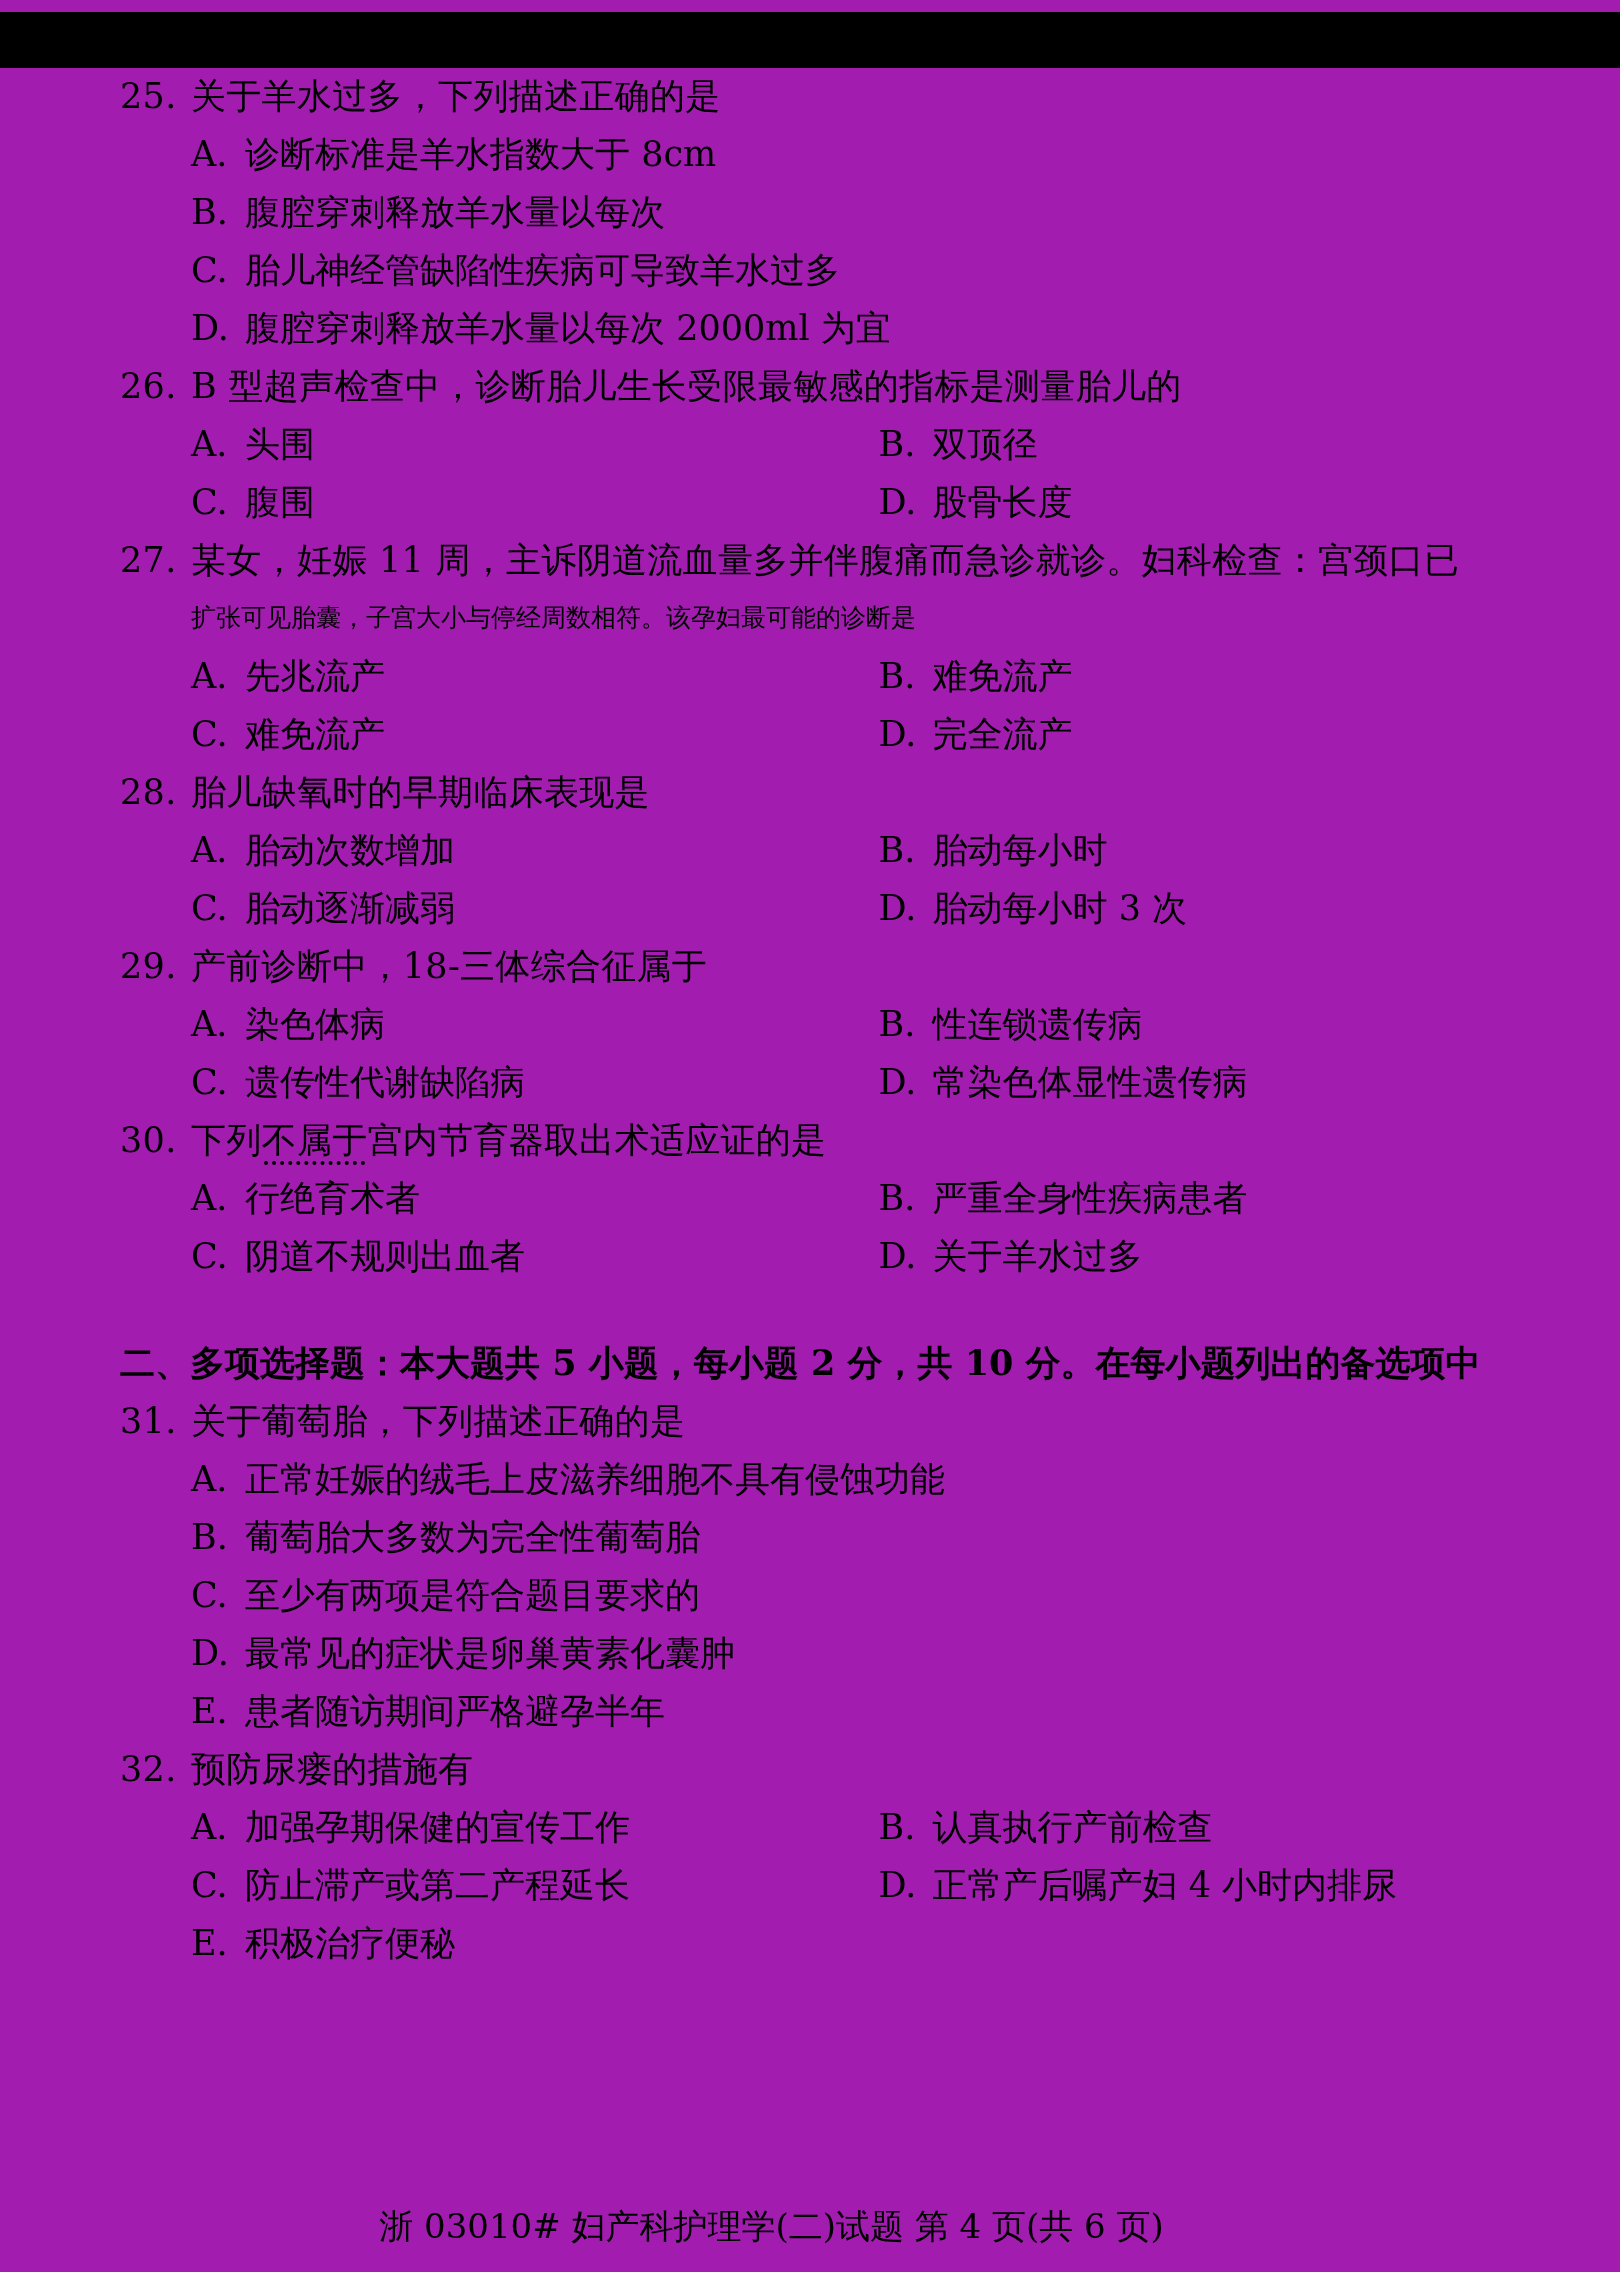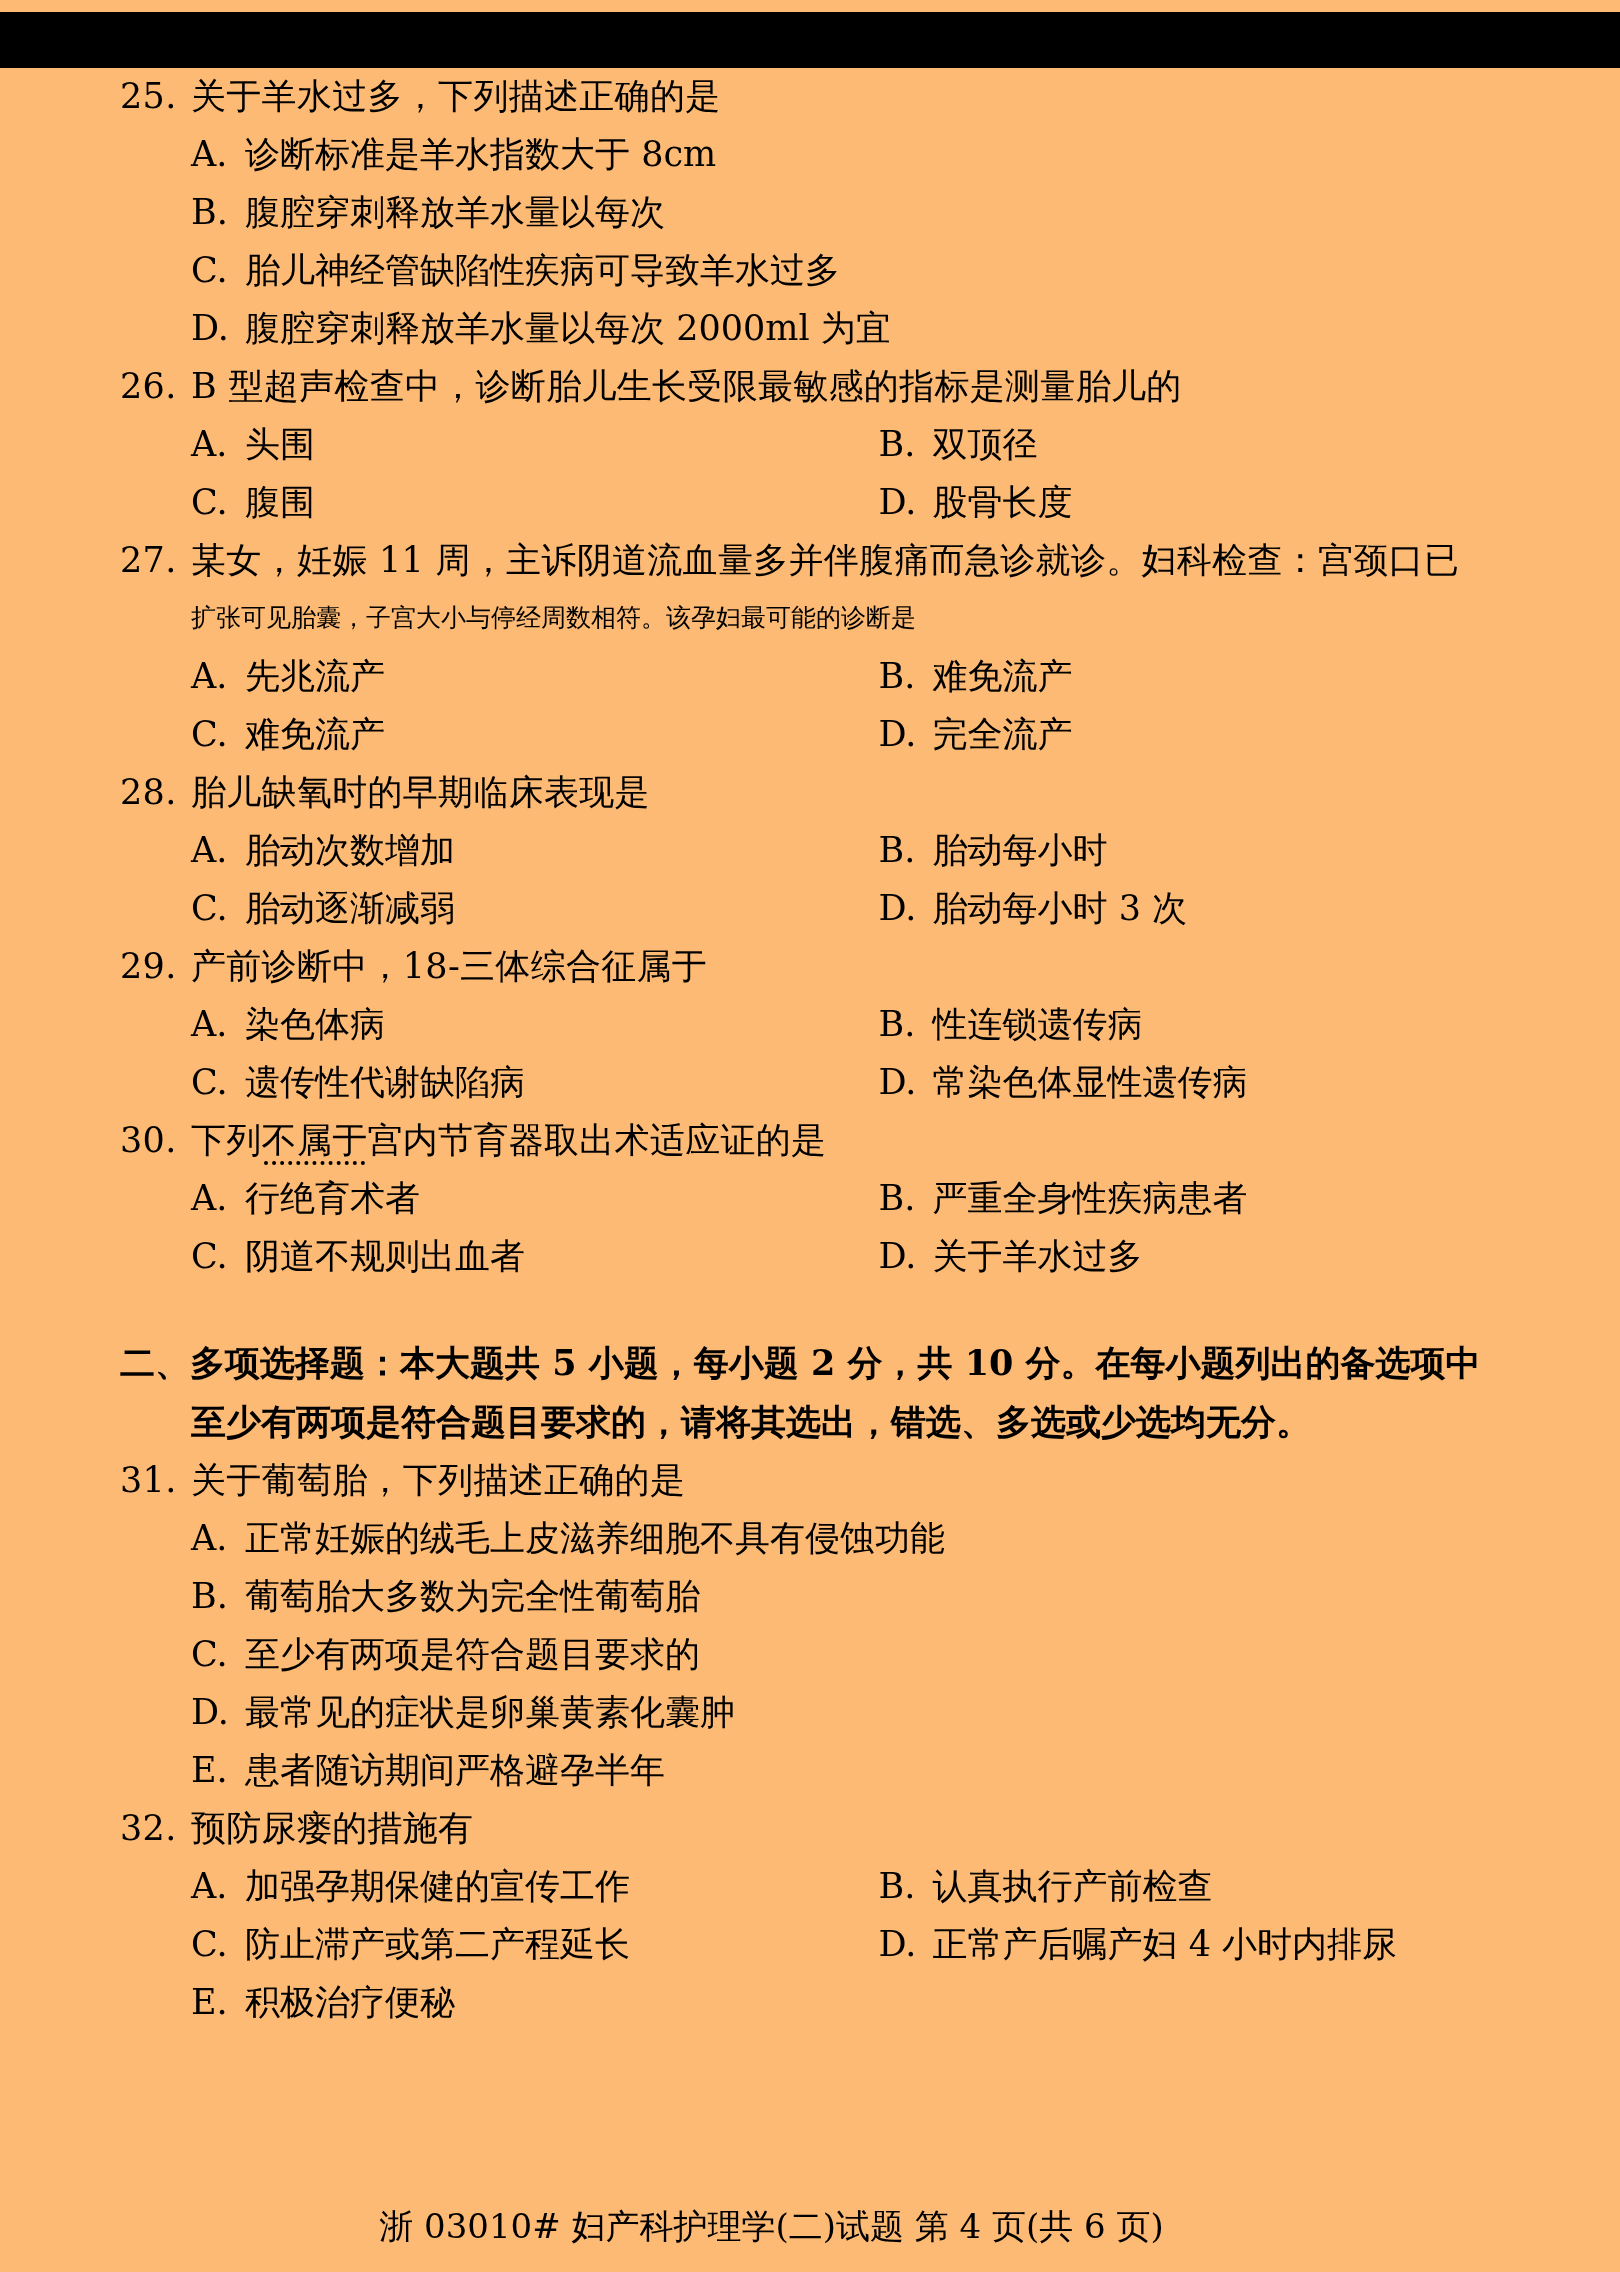--- a/index.html
+++ b/index.html
@@ -9,21 +9,21 @@
     background: #ffffff;
   }
   body {
     font-family: "DejaVu Serif", "Liberation Serif", serif;
     color: #000000;
   }
   #page {
     position: relative;
     width: 1621px;
     height: 2273px;
-    background: #fdba74;
+    background: #a21caf;
     overflow: hidden;
   }
   
   .redaction-band {
     position: absolute;
     left: 0;
     top: 11.8px;
     width: 1621px;
     height: 56px;
     background: #000000;
@@ -306,21 +306,20 @@
             <span class="opt-letter">D.</span>
             <span class="opt-text">关于羊水过多</span>
           </span>
         </div>
       </div>
 
       <div class="spacer-lg"></div>
 
       <div class="section-head">
         <span class="sh-line1">二、多项选择题：本大题共 5 小题，每小题 2 分，共 10 分。在每小题列出的备选项中</span>
-        <span class="sh-line2">至少有两项是符合题目要求的，请将其选出，错选、多选或少选均无分。</span>
       </div>
 
       <div class="q-block">
         <div class="q-line">
           <span class="q-num">31.</span>
           <span class="q-text">关于葡萄胎，下列描述正确的是</span>
         </div>
         <div class="opt-row one-col">
           <span class="opt-cell">
             <span class="opt-letter">A.</span>

